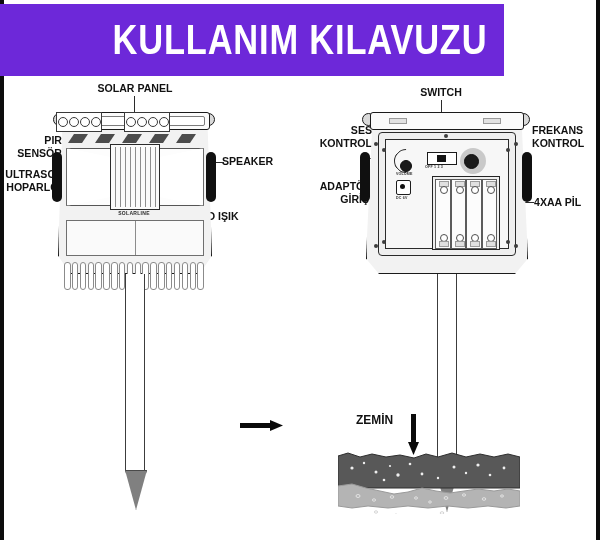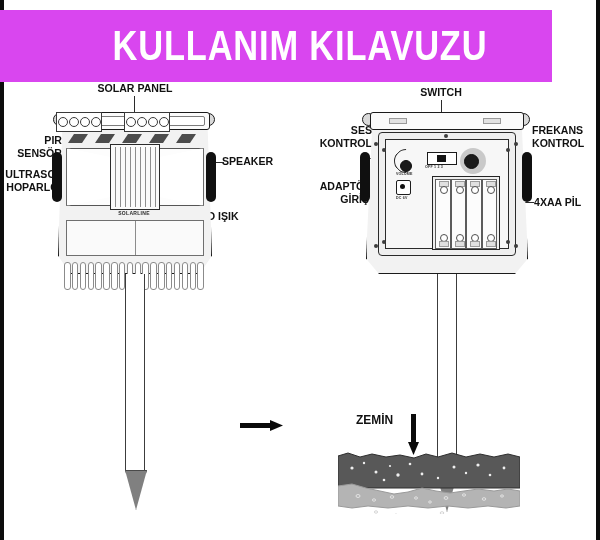--- a/index.html
+++ b/index.html
@@ -5,21 +5,21 @@
   html,body{margin:0;padding:0;}
   body{
     width:600px;height:540px;background:#ffffff;
     font-family:"Liberation Sans",sans-serif;
     overflow:hidden;position:relative;
   }
   #page{position:relative;width:600px;height:540px;background:#fff;overflow:hidden;}
 
   
   .header{
-    position:absolute;left:0;top:10px;width:552px;height:72px;background:#d946ef;
+    position:absolute;left:0;top:4px;width:504px;height:72px;background:#6d28d9;
   }
   .header-title{
     position:absolute;left:0;top:0;width:600px;height:72px;
     display:flex;align-items:center;justify-content:center;
     color:#ffffff;font-weight:bold;font-size:42px;letter-spacing:1px;
     transform:scaleX(0.82);transform-origin:center center;
     font-family:"Liberation Sans",sans-serif;white-space:nowrap;
   }
   .edge{position:absolute;top:0;width:4px;height:540px;background:#0d0d0d;}
   .edge.left{left:0;}

